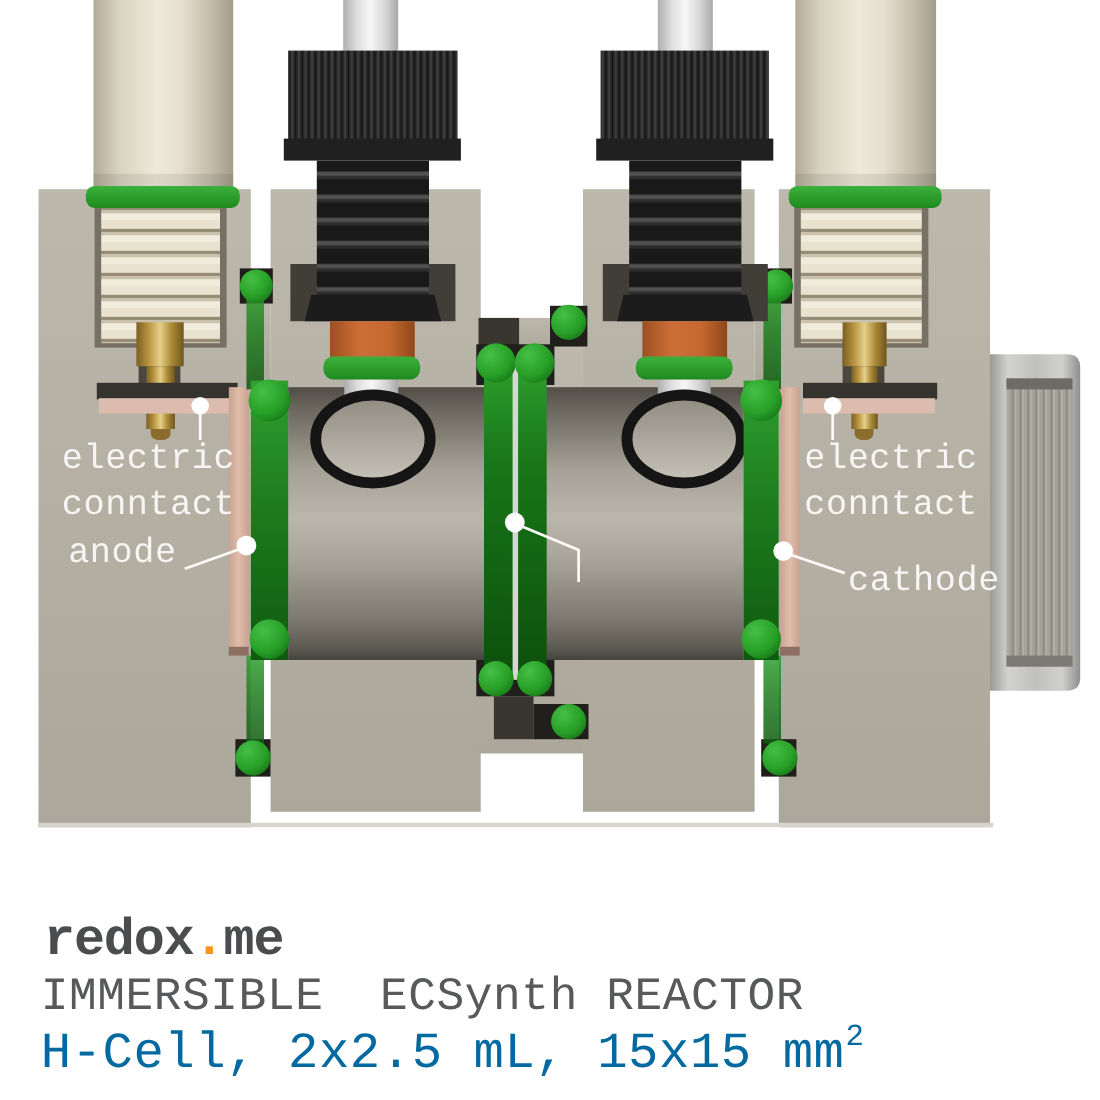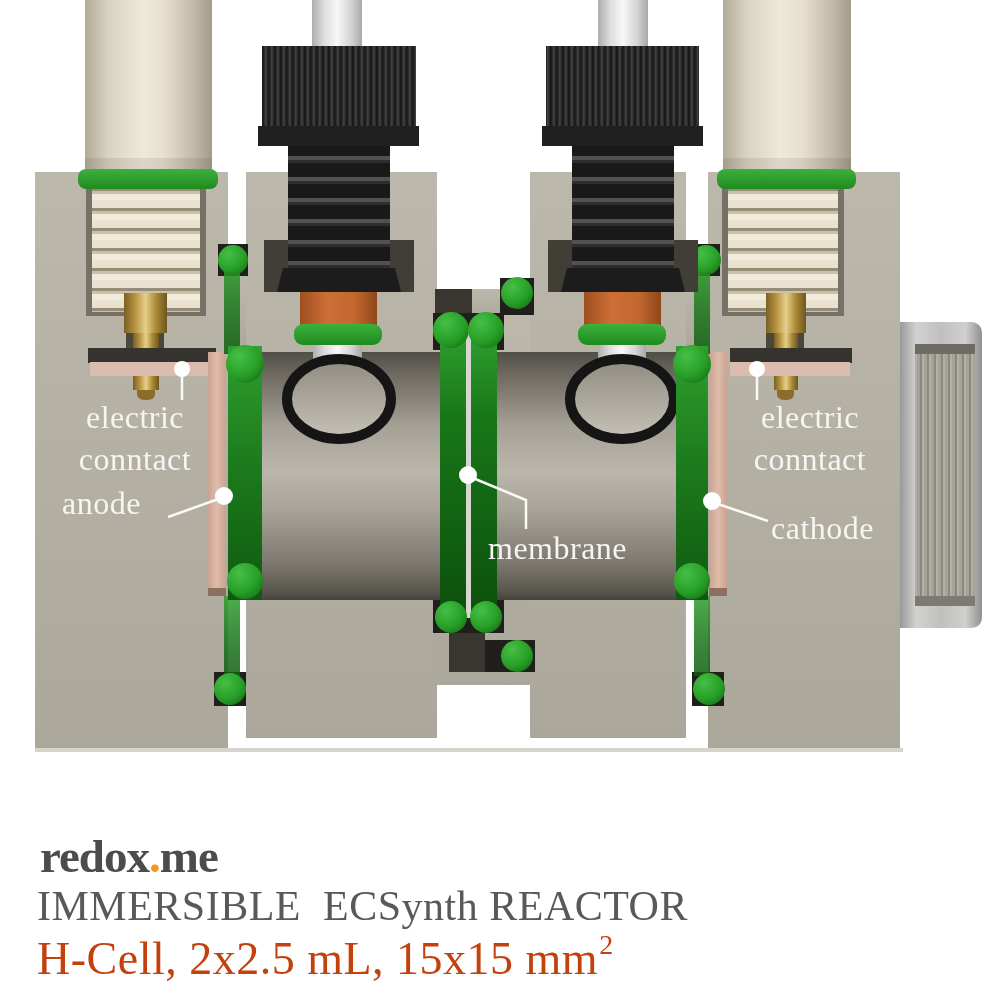--- a/index.html
+++ b/index.html
@@ -1,28 +1,28 @@
 <!DOCTYPE html>
 <html><head>
 <meta charset="utf-8">
 <style>
   html,body{margin:0;padding:0;background:#fff;}
   #stage{position:relative;width:1000px;height:1000px;background:#ffffff;overflow:hidden;
-         font-family:Liberation Serif, serif;}
+         font-family:Liberation Mono, monospace;}
   #render-svg{position:absolute;left:0;top:0;}
   .diagram-label{position:absolute;color:#f6f5f3;font-size:32px;line-height:42px;
                  text-align:center;font-weight:400;letter-spacing:.5px;}
   .diagram-label.single{text-align:left;}
   #footer{position:absolute;left:0;top:815px;width:1000px;}
   #logo{position:absolute;left:40px;top:14px;font-size:47px;font-weight:700;
         color:#4b4c4e;letter-spacing:-1px;}
   #logo .logo-dot{color:#f7941e;font-weight:900;}
   #product-title{position:absolute;left:37px;top:67px;font-size:42px;color:#58595b;
                  white-space:pre;letter-spacing:.5px;}
-  #product-subtitle{position:absolute;left:37px;top:117px;font-size:46px;color:#c2410c;
+  #product-subtitle{position:absolute;left:37px;top:117px;font-size:46px;color:#0369a1;
                     letter-spacing:.5px;}
   #product-subtitle sup{font-size:28px;position:relative;top:-4px;left:1px;}
 </style>
 </head>
 <body>
 
 <div id="stage">
 
 <svg id="render-svg" width="1000" height="810" viewBox="0 0 1000 810">
   <defs>
@@ -287,21 +287,20 @@
 <div class="diagram-label" style="left:55px;top:396px;width:160px;">
   <span>electric</span><br>
   <span>conntact</span>
 </div>
 <div class="diagram-label" style="left:730px;top:396px;width:160px;">
   <span>electric</span><br>
   <span>conntact</span>
 </div>
 <div class="diagram-label single" style="left:62px;top:482px;">anode</div>
 <div class="diagram-label single" style="left:771px;top:507px;">cathode</div>
-<div class="diagram-label single" style="left:488px;top:527px;">membrane</div>
 
 <div id="footer">
   <div id="logo"><span>redox</span><span class="logo-dot">.</span><span>me</span></div>
   <div id="product-title">IMMERSIBLE  ECSynth REACTOR</div>
   <div id="product-subtitle"><span>H-Cell, 2x2.5 mL, 15x15 mm</span><sup>2</sup></div>
 </div>
 
 </div>
 
 </body></html>

